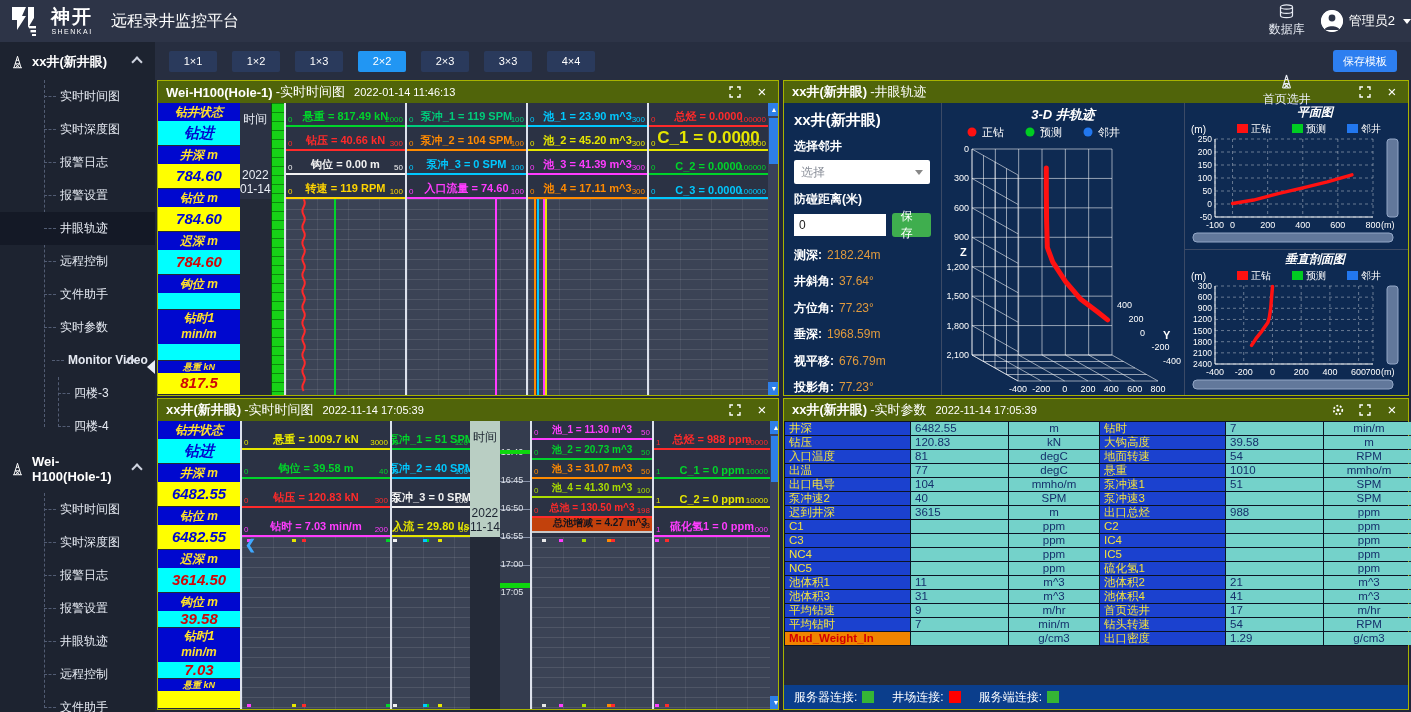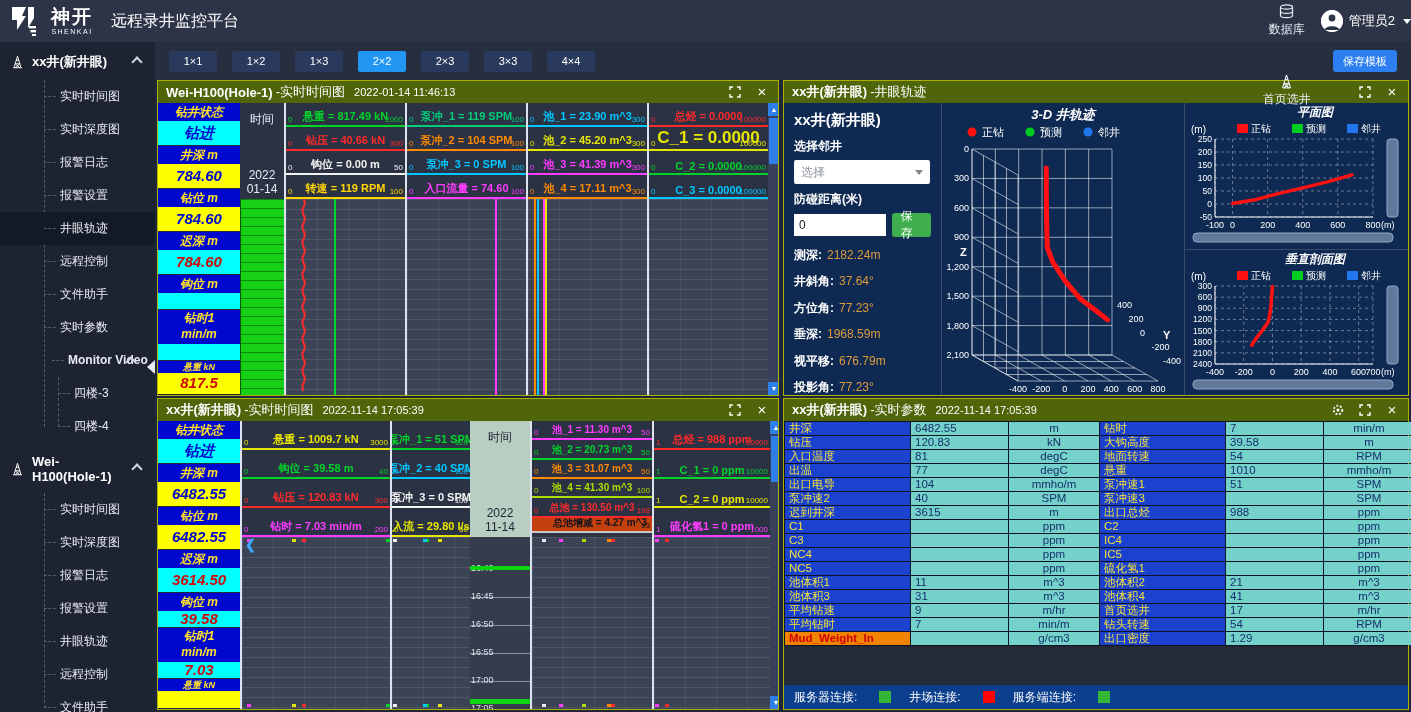--- a/index.html
+++ b/index.html
@@ -56,21 +56,21 @@
   
   .strip-body{display:flex;overflow:hidden;}
   .vals{width:82px;display:flex;flex-direction:column;background:#242a38;flex:none;overflow:hidden;}
   .vlabel{background:#0008cf;color:#ffe12a;font-style:italic;font-weight:bold;font-size:12px;text-align:center;overflow:hidden;flex:none;}
   .vlabel.two{line-height:16px;}
   .vlabel.small{font-size:9px;line-height:12px;}
   .vvalue{font-weight:bold;font-style:italic;font-size:15px;text-align:center;overflow:hidden;margin-bottom:1px;flex:none;}
   .v-yb{background:#ffff00;color:#0008cf;}
   .v-cr{background:#00ffff;color:#cf0808;}
   .v-cb{background:#00ffff;color:#0008cf;}
-  .timecol{display:flex;flex-direction:column;flex:none;}
+  .timecol{display:flex;flex-direction:row;flex:none;}
   .thead-time{background:#2b3244;color:#e8ecf4;text-align:center;display:flex;flex-direction:column;font-size:12px;flex:none;}
   .thead-time.light{background:#b9cec3;color:#1c2430;}
   .tc-title{margin-top:8px;}
   .tc-year{margin-top:auto;}
   .tc-date{margin-bottom:3px;}
   .green-strip{flex:1;background:#17d117;border-left:1px solid #0a560a;
      background-image:repeating-linear-gradient(to bottom, rgba(0,80,0,.55) 0 1px, transparent 1px 9px);}
   .bl-timebody{position:relative;flex:1;background:#343c4e;overflow:hidden;}
   .tlab{position:absolute;left:1px;color:#dfe3ea;font-size:9px;}
   .ttick{position:absolute;left:0;right:0;height:1px;background:#8892a8;}
@@ -106,21 +106,21 @@
   .tr-right{flex:1;display:flex;flex-direction:column;min-width:0;}
   .tr-chart{height:146px;position:relative;}
   .tr-chart.second{border-top:1px solid #3b4a66;}
   
   .br-table{display:grid;grid-template-columns:125px 97px 90px 125px 97px 90px;gap:1px;background:#0c1324;padding:1px;}
   .c-label{background:#1b41cf;color:#f3e23c;font-size:11.5px;padding-left:4px;height:13px;line-height:13px;overflow:hidden;white-space:nowrap;}
   .c-label.hl{background:#f08400;color:#d40000;font-weight:bold;}
   .c-val{background:#74d2ca;color:#15306b;font-size:11.5px;padding-left:4px;height:13px;line-height:13px;overflow:hidden;}
   .c-unit{background:#74d2ca;color:#15306b;font-size:11.5px;text-align:center;height:13px;line-height:13px;overflow:hidden;}
   .br-footer{position:absolute;left:0;right:0;bottom:0;height:24px;background:#0b3e8c;display:flex;align-items:center;gap:18px;padding-left:10px;color:#fff;font-size:12px;}
-  .conn{display:flex;align-items:center;gap:22px;}
+  .conn{display:flex;align-items:center;gap:5px;}
   .conn-sq{width:12px;height:12px;display:inline-block;}
   text{font-family:"Liberation Sans",sans-serif;}
 </style>
 </head>
 <body>
 
 <div class="root">
 
   <div class="appbar">
     <div class="logo-wrap">

